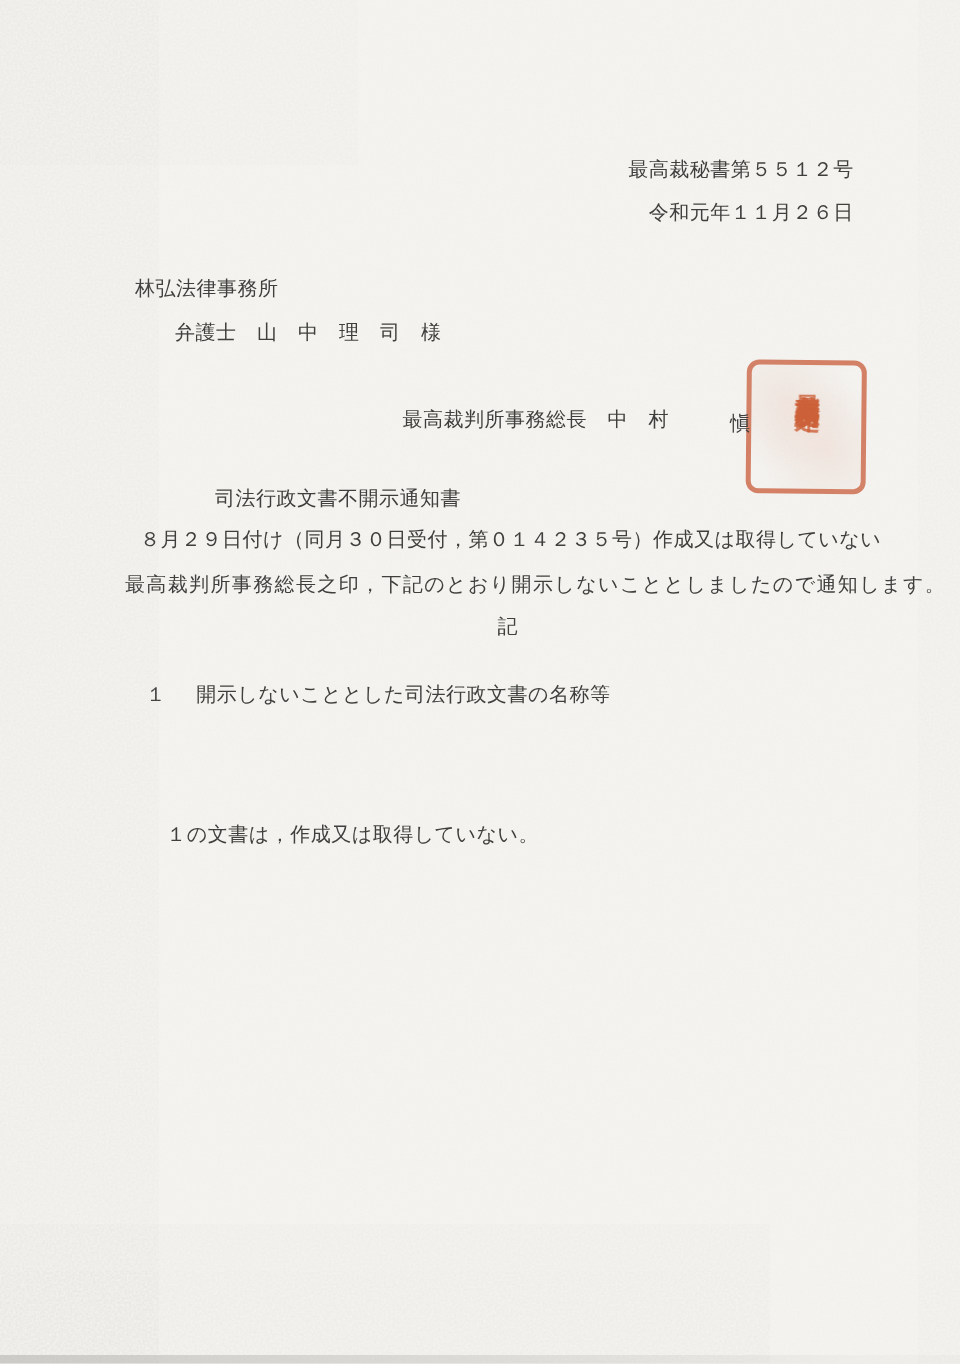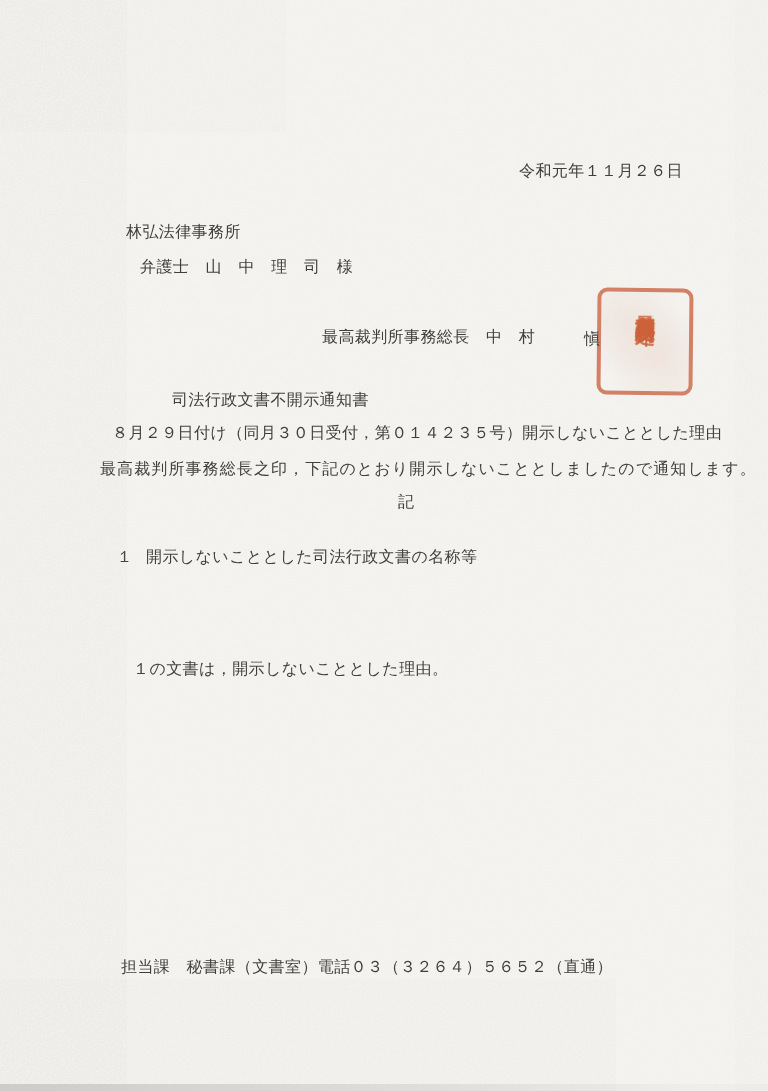--- a/index.html
+++ b/index.html
@@ -26,21 +26,21 @@
     position: absolute;
     font-size: 16px;
     line-height: 1.25;
     letter-spacing: 0.4px;
     white-space: pre;
     z-index: 2;
   }
   .right-align { right: 85px; text-align: right; }
   .spread { letter-spacing: 1.1px; }
   .spread-sm { letter-spacing: 0.7px; }
-  .item-row .item-heading { margin-left: 13px; }
+  .item-row .item-heading { margin-left: 24px; }
   .ki-line { left: 398px; top: 492px; }
   .seal {
     position: absolute;
     left: 597px;
     top: 288px;
     width: 96px;
     height: 107px;
     border: 4px solid rgba(199, 84, 48, 0.72);
     border-radius: 10px;
     display: flex;
@@ -94,39 +94,39 @@
       <feColorMatrix in="n" type="matrix" values="0 0 0 0 0.46  0 0 0 0 0.45  0 0 0 0 0.43  0 0 0 0.9 0"></feColorMatrix>
     </filter>
     <rect width="768" height="1091" filter="url(#paperNoise)" opacity="0.055"></rect>
     <rect x="0" y="0" width="115" height="1091" filter="url(#paperNoise)" opacity="0.085"></rect>
     <rect x="738" y="0" width="30" height="1091" filter="url(#paperNoise)" opacity="0.06"></rect>
     <rect x="0" y="990" width="560" height="101" filter="url(#paperNoise)" opacity="0.075"></rect>
     <rect x="0" y="0" width="260" height="120" filter="url(#paperNoise)" opacity="0.06"></rect>
   </svg>
   <div class="bottom-edge"></div>
 
+  <div class="line right-align" style="top:127px">最高裁秘書第５５１２号</div>
   <div class="line right-align" style="top:161px">令和元年１１月２６日</div>
 
-  <div class="line" style="left:126px; top:222px">林弘法律事務所</div>
+  <div class="line" style="left:108px; top:222px">林弘法律事務所</div>
   <div class="line" style="left:322px; top:327px">最高裁判所事務総長　中　村</div>
 
   <div class="line" style="left:140px; top:257px">弁護士　山　中　理　司　様</div>
   <div class="given-name">愼</div>
   <div class="seal">
     <div class="seal-text">最高裁判所事務総長之印</div>
   </div>
 
   <div class="line" style="left:172px; top:390px">司法行政文書不開示通知書</div>
 
-  <div class="line" style="left:112px; top:423px">８月２９日付け（同月３０日受付，第０１４２３５号）開示しないこととした理由</div>
+  <div class="line" style="left:112px; top:423px">８月２９日付け（同月３０日受付，第０１４２３５号）作成又は取得していない</div>
   <div class="line spread" style="left:100px; top:459px">最高裁判所事務総長之印，下記のとおり開示しないこととしましたので通知します。</div>
 
   <div class="line ki-line">記</div>
 
   <div class="line item-row" style="left:99px; top:527px">
     <span>１</span><span class="item-heading">開示しないこととした司法行政文書の名称等</span>
   </div>
 
-  <div class="line" style="left:133px; top:659px">１の文書は，開示しないこととした理由。</div>
+  <div class="line" style="left:133px; top:659px">１の文書は，作成又は取得していない。</div>
 
-  <div class="line" style="left:121px; top:957px">担当課　秘書課（文書室）電話０３（３２６４）５６５２（直通）</div>
 
 </div>
 
 </body></html>

